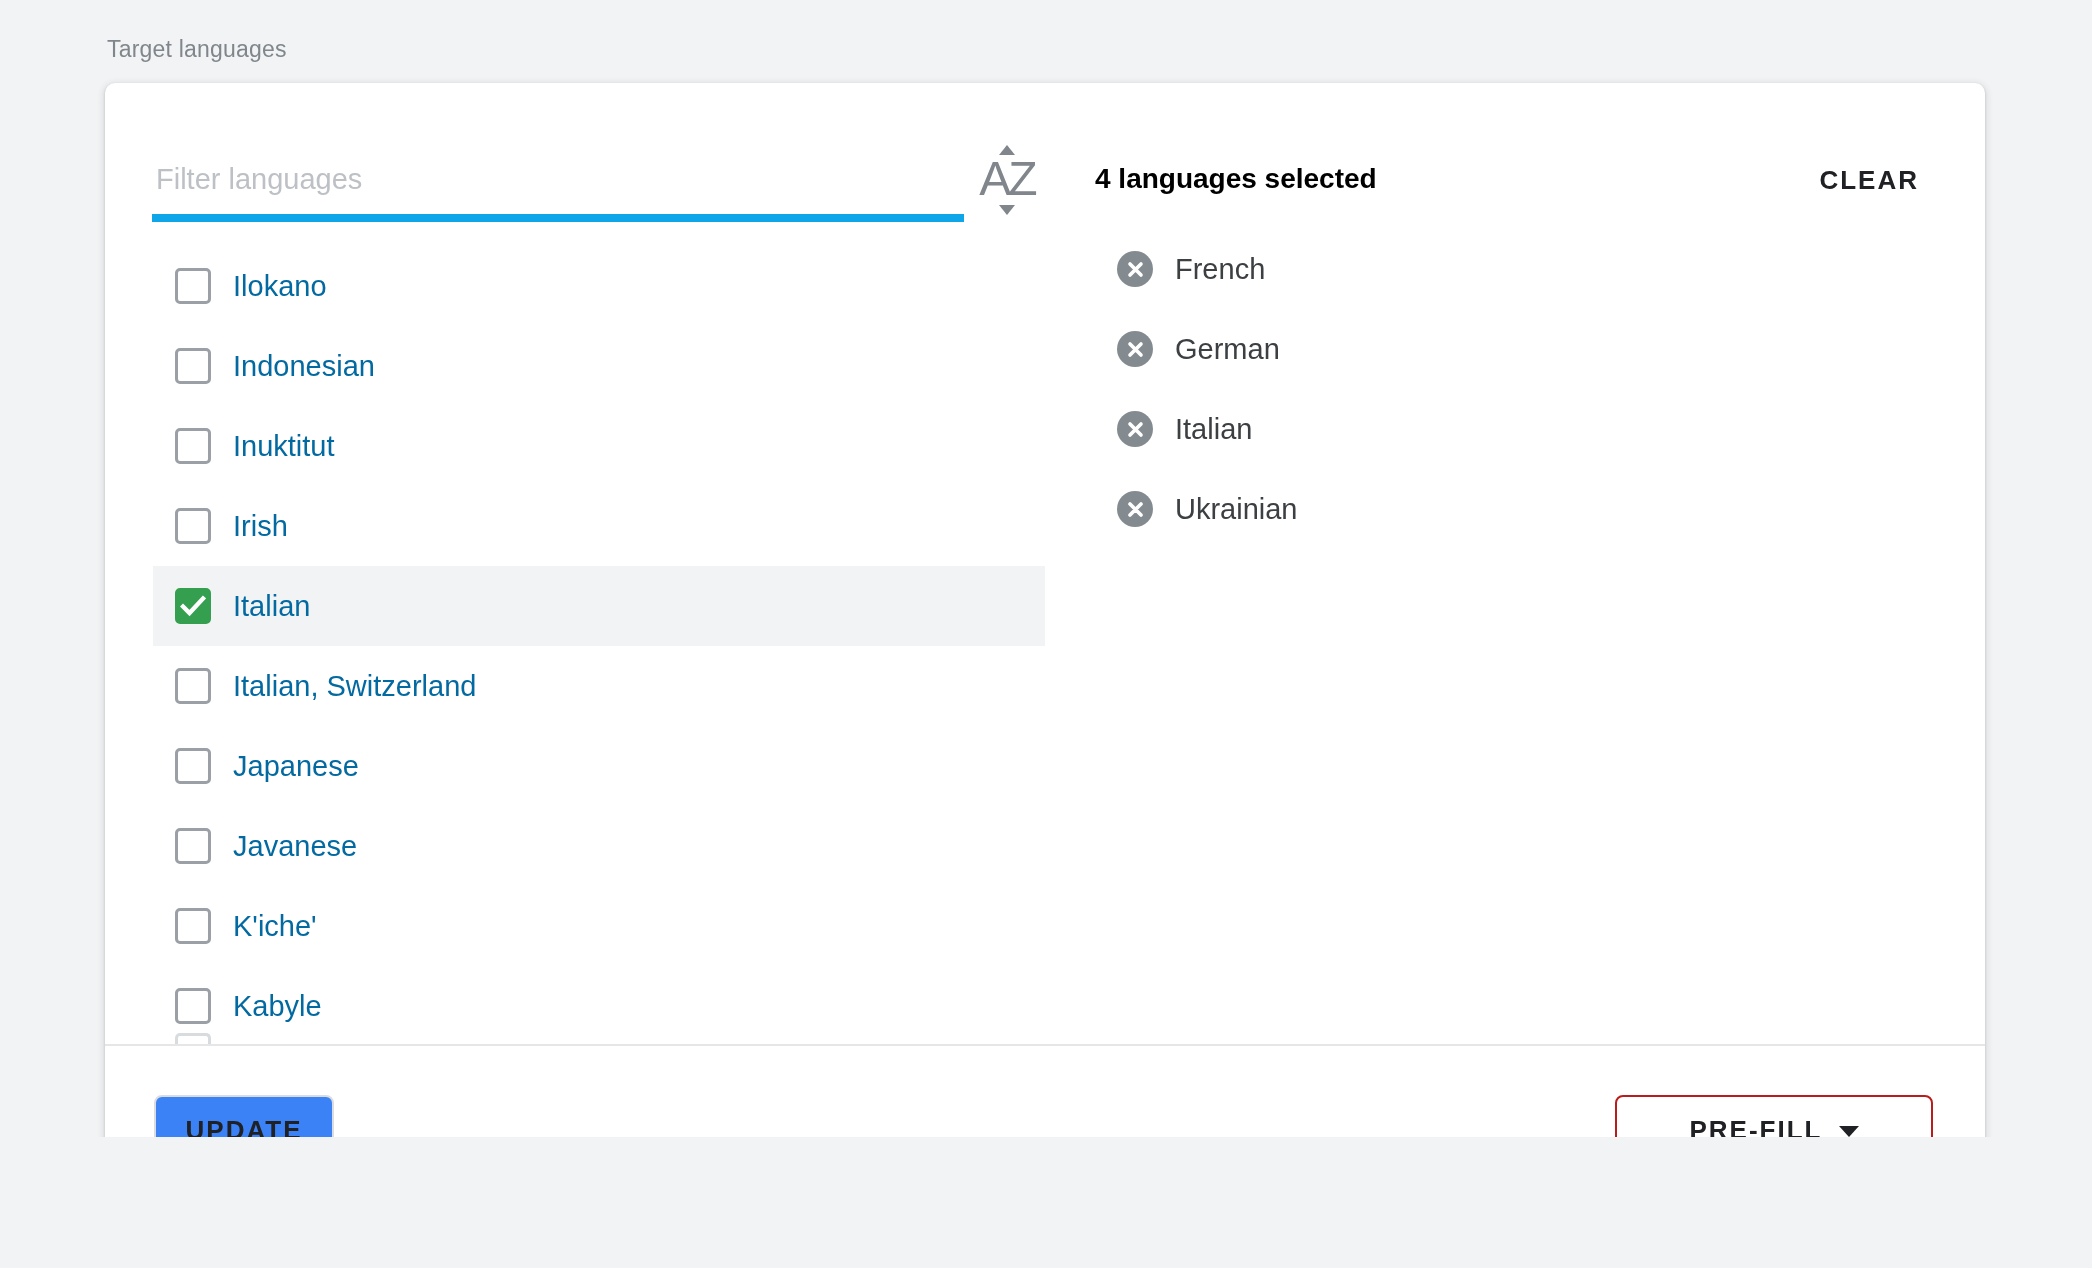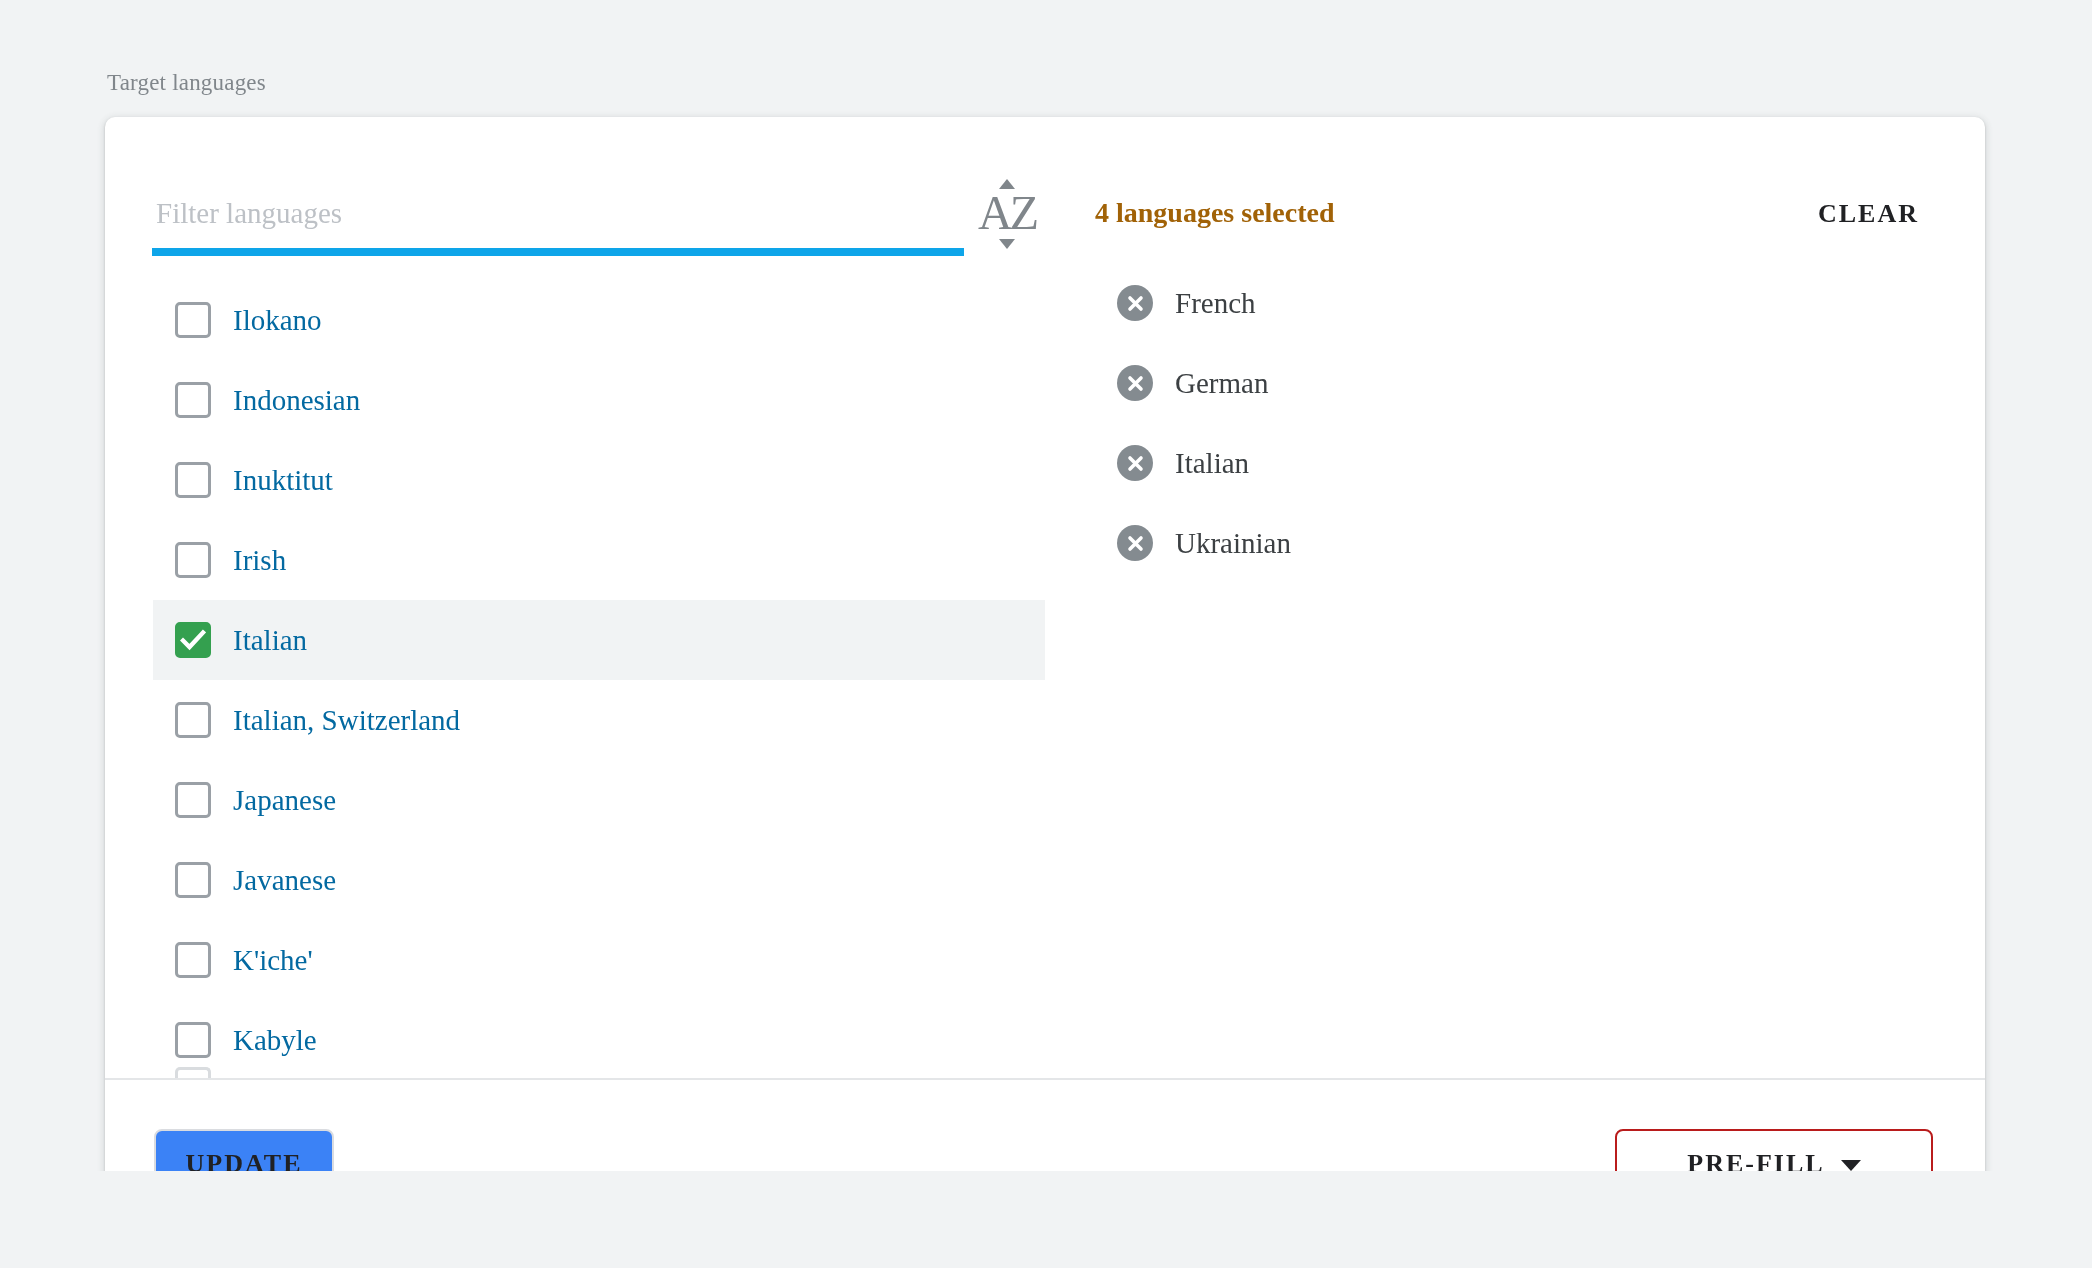--- a/index.html
+++ b/index.html
@@ -1,22 +1,21 @@
 <!DOCTYPE html>
 <html><head>
 <meta charset="utf-8">
 <style>
   * { margin:0; padding:0; box-sizing:border-box; }
   html,body { background:#f1f3f4; }
   .screen {
     position:relative; width:2092px; height:1137px;
     background:#f1f3f4; overflow:hidden;
-    font-family:Liberation Serif, serif;
+    font-family:Liberation Sans, sans-serif;
     color:#3c4043;
-    margin-top:34px;
   }
   .page-title {
     position:absolute; left:107px; top:36px;
     font-size:23px; color:#80868b; letter-spacing:0.2px;
   }
   .card {
     position:absolute; left:105px; top:83px; width:1880px; height:1130px;
     background:#ffffff; border-radius:10px;
     box-shadow:0 1px 2px rgba(60,64,67,.28), 0 2px 6px 2px rgba(60,64,67,.12);
   }
@@ -59,21 +58,21 @@
   .check { display:none; }
   .lang-row.checked .check { display:block; }
   .lang-label { margin-left:22px; font-size:29px; color:#0369a1;text-align:right; }
   .peek-checkbox {
     position:absolute; left:70px; top:950px; width:36px; height:11px;
     border:3px solid #d9dcdf; border-bottom:none; border-radius:5px 5px 0 0;
   }
   
   .selected-header {
     position:absolute; left:990px; top:80px;
-    font-size:28px; font-weight:bold; color:#a16207;
+    font-size:28px; font-weight:bold; color:#000000;
   }
   .clear-btn {
     position:absolute; right:66px; top:82px;
     font-size:26px; font-weight:bold; letter-spacing:2px; color:#202124;
   }
   .chip-list { position:absolute; left:1012px; top:146px; }
   .chip { height:80px; display:flex; align-items:center; }
   .chip-remove {
     width:36px; height:36px; border-radius:50%; background:#848b90;
     display:flex; align-items:center; justify-content:center; flex:0 0 36px;

